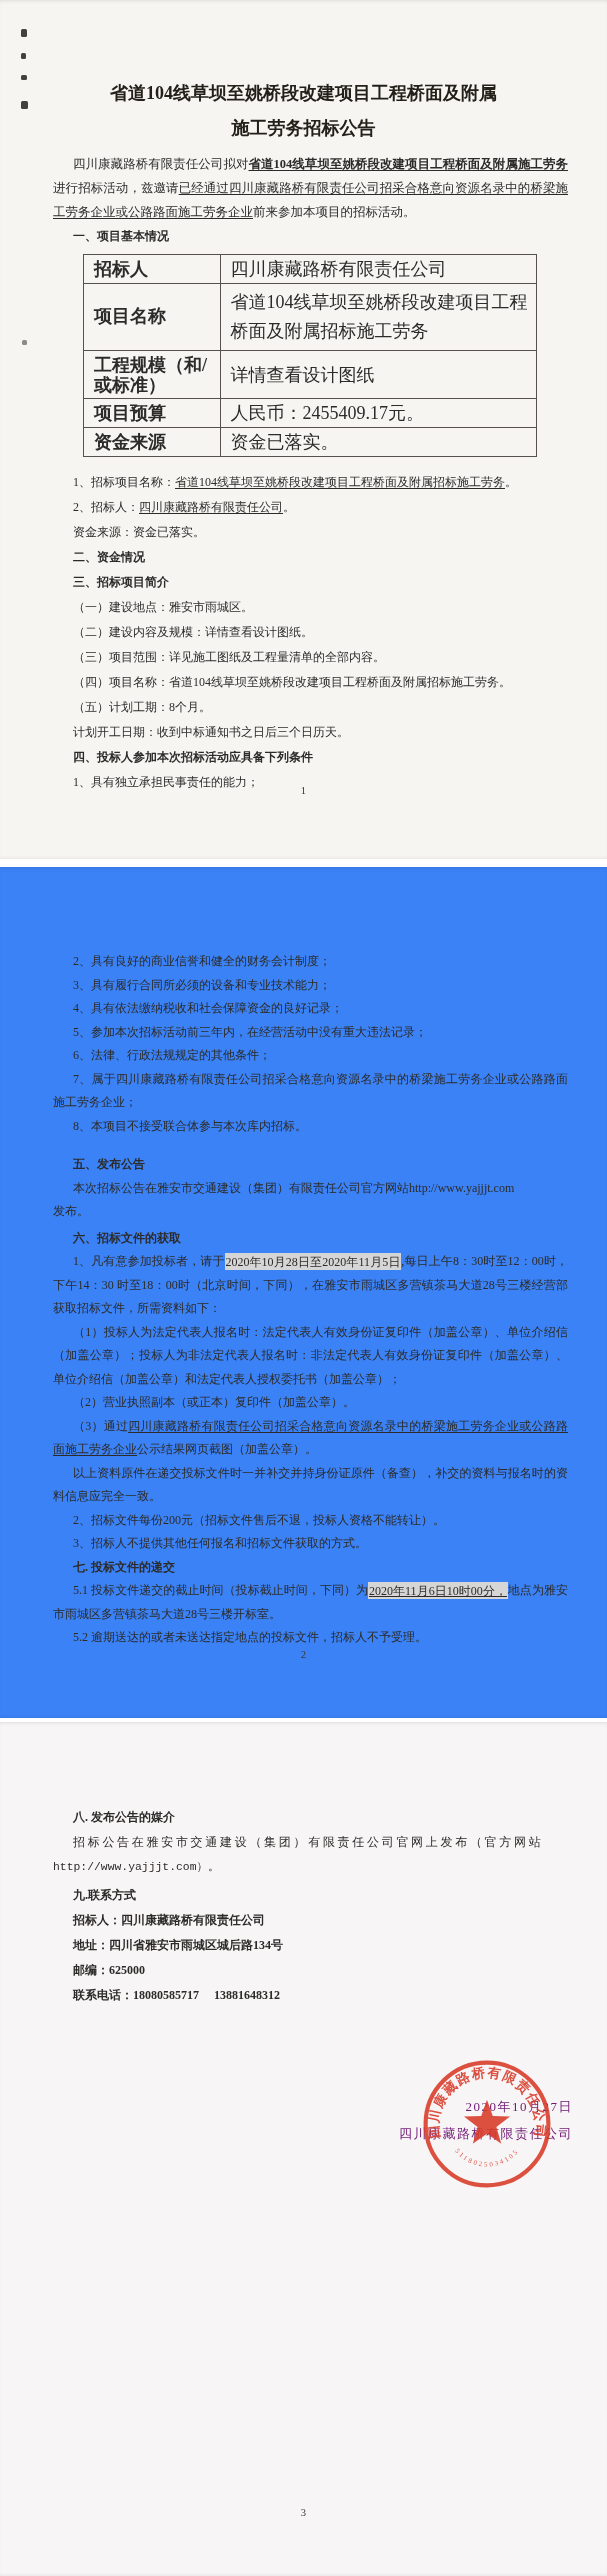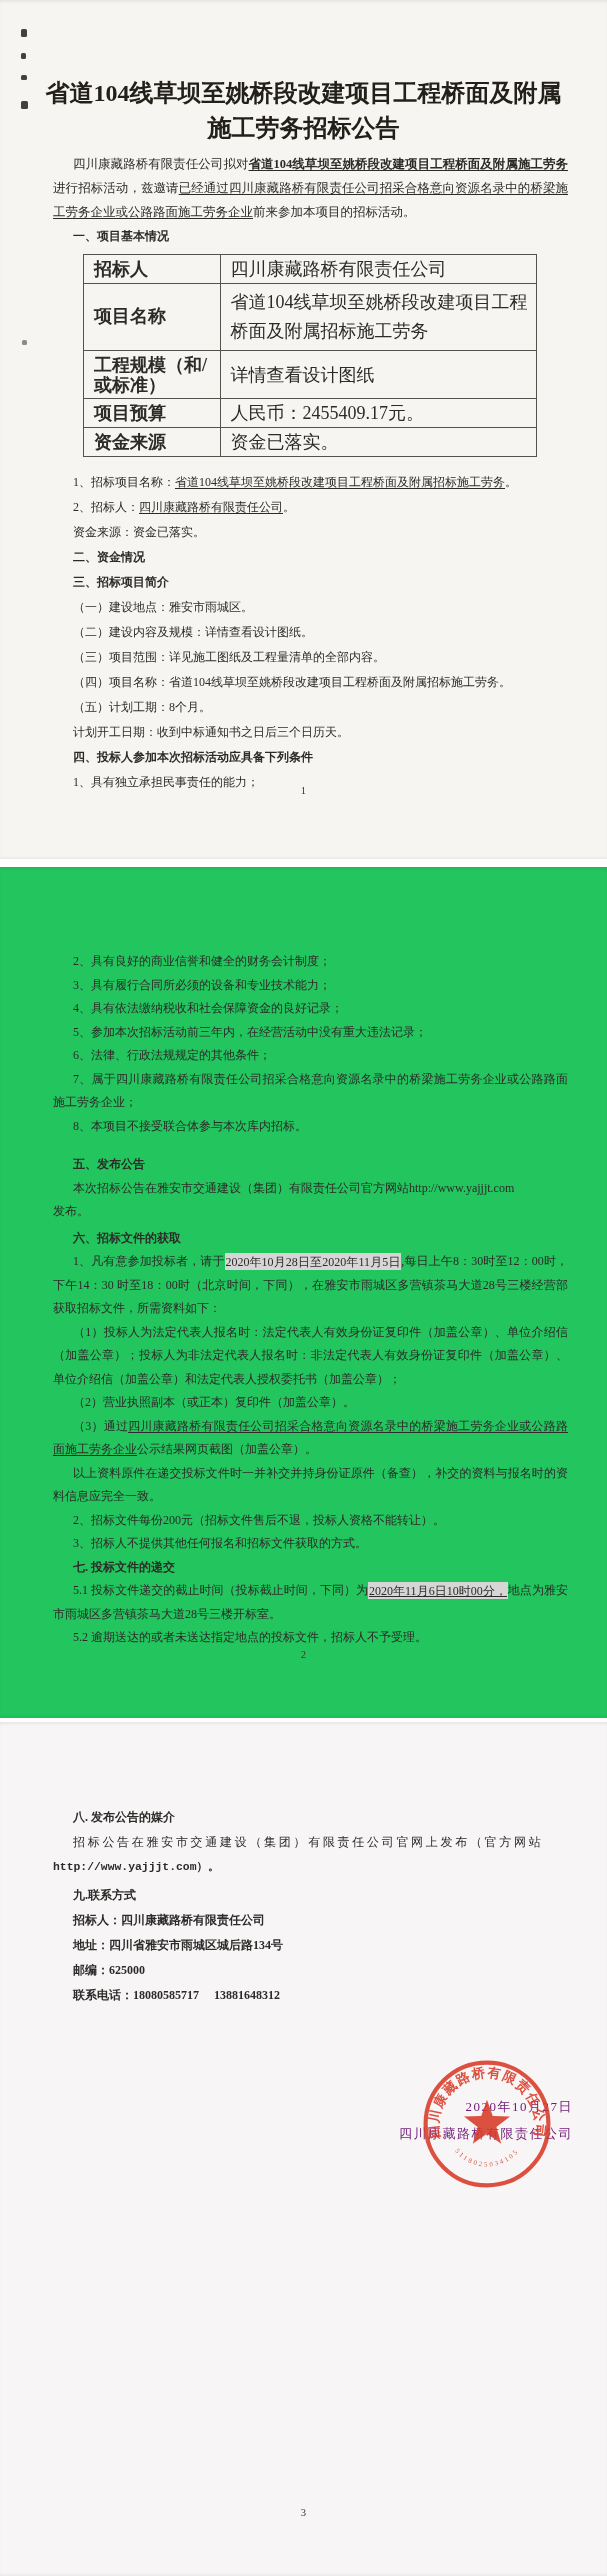--- a/index.html
+++ b/index.html
@@ -4,24 +4,24 @@
 <style>
   html,body{margin:0;padding:0;}
   body{
     width:607px;height:2576px;position:relative;background:#ffffff;
     font-family:"Liberation Serif","DejaVu Serif",serif;color:#2d2b29;
     overflow:hidden;
   }
   .page{position:absolute;left:0;width:607px;background:#f7f6f3;
     box-shadow:inset 0 3.8px 5.3px -3.8px rgba(0,0,0,.14), inset 0 -3px 4.6px -3px rgba(0,0,0,.10);}
   .page-1{top:0;height:859px;background:#f6f5f2;}
-  .page-2{top:867px;height:851px;background:#22c55e;}
+  .page-2{top:867px;height:851px;background:#3b82f6;}
   .page-3{top:1722px;height:854px;background:#f8f5f6;}
 
-  .title{margin:76px 36px 0;text-align:center;font-size:24px;font-weight:bold;
+  .title{margin:76px 36px 0;text-align:center;font-size:18px;font-weight:bold;
     line-height:35px;color:#222019;}
   .intro{margin:6px 39px 0 53px;font-size:12.5px;line-height:24px;text-indent:20px;text-align:justify;}
   .b{font-weight:bold;}
   .u{text-decoration:underline;text-underline-offset:2.3px;}
   .hl{background:#d6d6d6;padding:1.5px 0.8px;}
 
   .body1{margin:0 39px 0 53px;font-size:12px;}
   .ln1{line-height:25px;margin:0;text-indent:20px;}
   .hsec{font-weight:bold;}
 
@@ -34,21 +34,21 @@
   .body2{padding:83px 39px 0 53px;font-size:12px;}
   .ln{line-height:23.5px;margin:0;text-align:justify;}
   .ind{text-indent:20px;}
   .noind{text-indent:0;}
 
   .body3{padding:83px 56px 0 53px;font-size:12px;}
   .ln3{line-height:25px;margin:0;}
   .ind3{text-indent:20px;}
   .bold-line{font-weight:bold;}
   .spread{letter-spacing:2.7px;}
-  .mono{font-family:"Liberation Mono","DejaVu Sans Mono",monospace;font-size:11.4px;font-weight:bold;}
+  .mono{font-family:"Liberation Mono","DejaVu Sans Mono",monospace;font-size:11.4px;}
   .prewrap{white-space:pre-wrap;}
 
   .page-num{position:absolute;left:0;width:607px;text-align:center;font-size:10.6px;color:#3a3835;}
   .pn1{top:785px;} .pn2{top:782px;} .pn3{top:785px;}
 
   .sig-block{position:absolute;right:34px;top:372px;text-align:right;z-index:1;
     font-size:13px;line-height:26.6px;letter-spacing:1.5px;color:#701a75;}
   .seal{position:absolute;left:415px;top:330px;z-index:2;opacity:.88;}
 
   .speck{position:absolute;background:#23211e;border-radius:1.5px;opacity:.85;}

